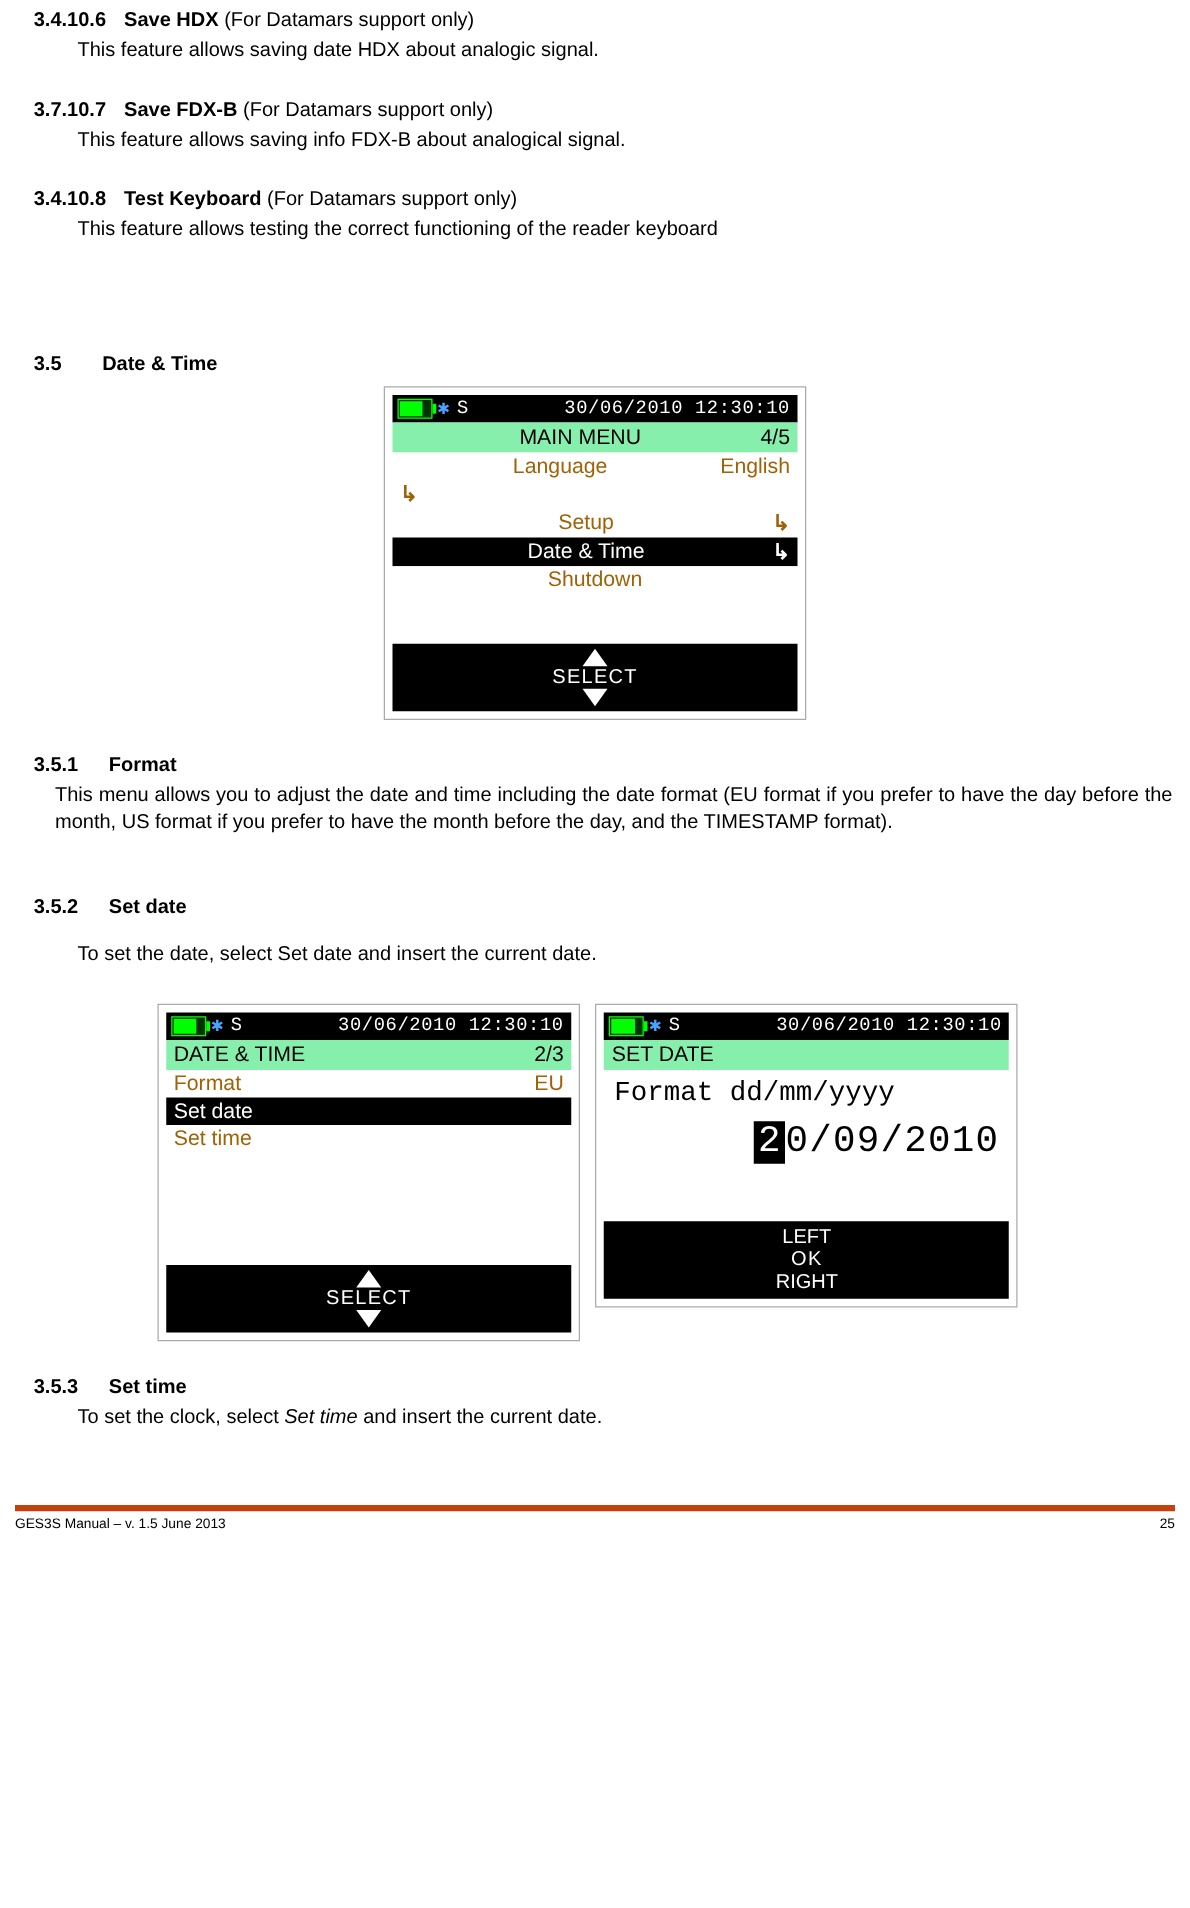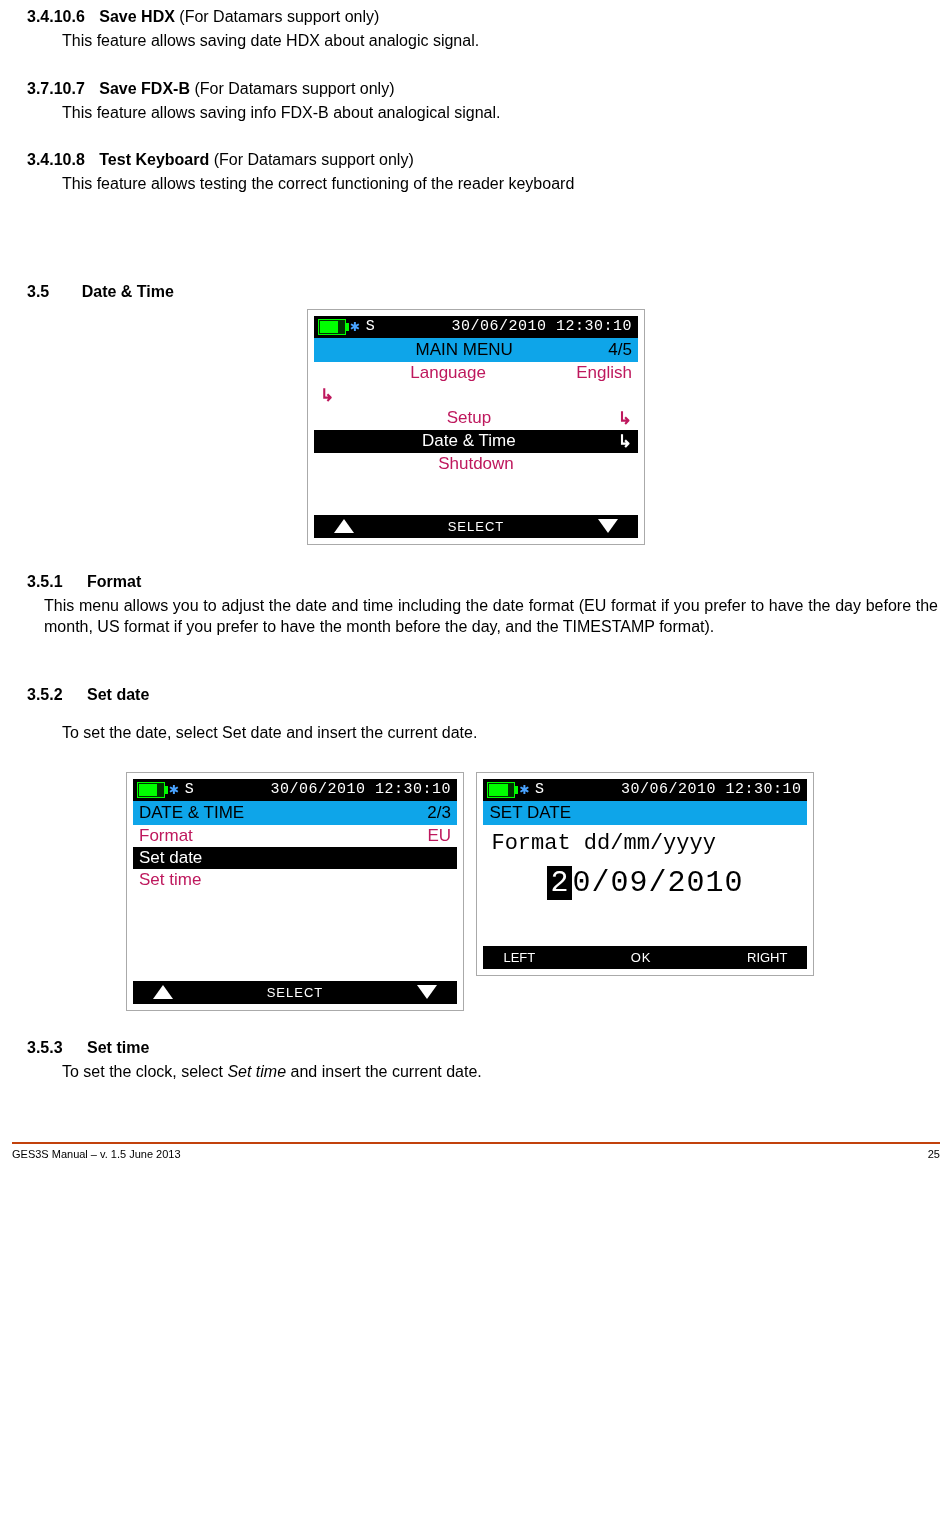--- a/index.html
+++ b/index.html
@@ -67,83 +67,84 @@
   .batt-fill {
     position: absolute; left:1px; top:1px; bottom:1px; width: 70%;
     background: #0f0;
   }
   .bt-icon { color:#4aa3ff; margin-left:4px; font-weight:bold; font-size:16px; }
   .sb-s { margin-left:6px; }
   .sb-spacer { flex:1; }
   .sb-date { margin-right:6px; letter-spacing:0.5px;}
 
   .titlebar {
-    background: #0ea5e9;
+    background: #86efac;
     font-family: Arial, sans-serif;
     font-weight: normal;
     padding: 2px 6px;
     display: flex;
     font-size: 17px;
   }
   .titlebar .t-left { flex:1; }
   .menu-list {
     font-family: Arial, sans-serif;
     font-size: 17px;
   }
   .menu-item {
     display:flex;
     padding: 1px 6px;
     background:#fff;
-    color:#be185d;
+    color:#a16207;
   }
   .menu-item .mi-left { flex:1; }
   .menu-item.selected {
     background:#000; color:#fff;
   }
   .arrow-r {
     font-weight:bold;
   }
   .menu-spacer { height: 40px; }
   .menu-spacer-lg { height: 90px; }
   .botbar {
     background:#000; color:#fff;
     display:flex;
     padding: 4px 20px;
     font-family: Arial, sans-serif;
-    font-size: 13px;
+    font-size: 16px;
     align-items:center;
+    flex-direction:column;
   }
   .botbar .tri-up, .botbar .tri-down {
     width:0; height:0;
   }
   .tri-up { border-left:10px solid transparent; border-right:10px solid transparent; border-bottom:14px solid #fff; }
   .tri-down{ border-left:10px solid transparent; border-right:10px solid transparent; border-top:14px solid #fff; }
   .botbar .b-mid { flex:1; text-align:center; letter-spacing:1px; }
 
   .set-date-body {
     padding: 6px 8px;
     font-family: "Courier New", monospace;
     font-size: 22px;
   }
   .date-edit {
     margin-top: 10px;
     font-family: "Courier New", monospace;
     font-size: 30px;
-    text-align:center;
+    text-align:right;
     letter-spacing:1px;
   }
   .date-sel {
     display:inline-block;
     background:#000; color:#fff;
     padding:0 3px;
   }
 
   
   .footer-line {
-    border-top: 2px solid #c2410c;
+    border-top: 5px solid #c2410c;
     margin-top: 60px;
     padding-top: 4px;
     display:flex;
     font-size: 11px;
   }
   .footer-line .f-left { flex:1; }
 </style>
 </head>
 <body>
 

